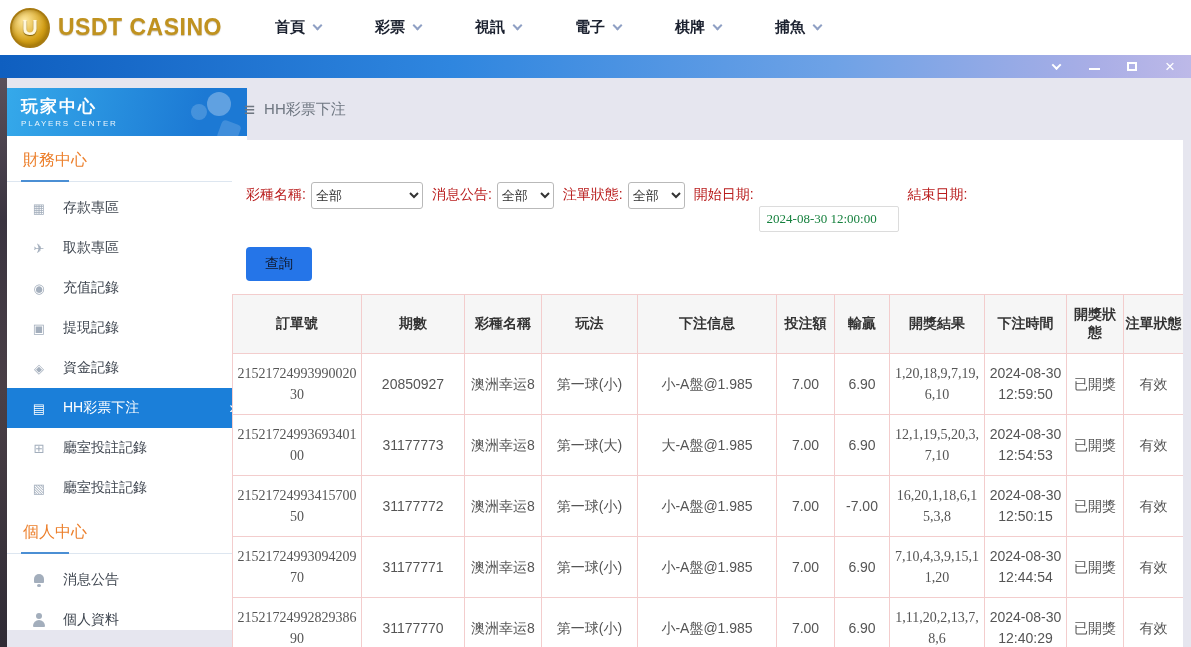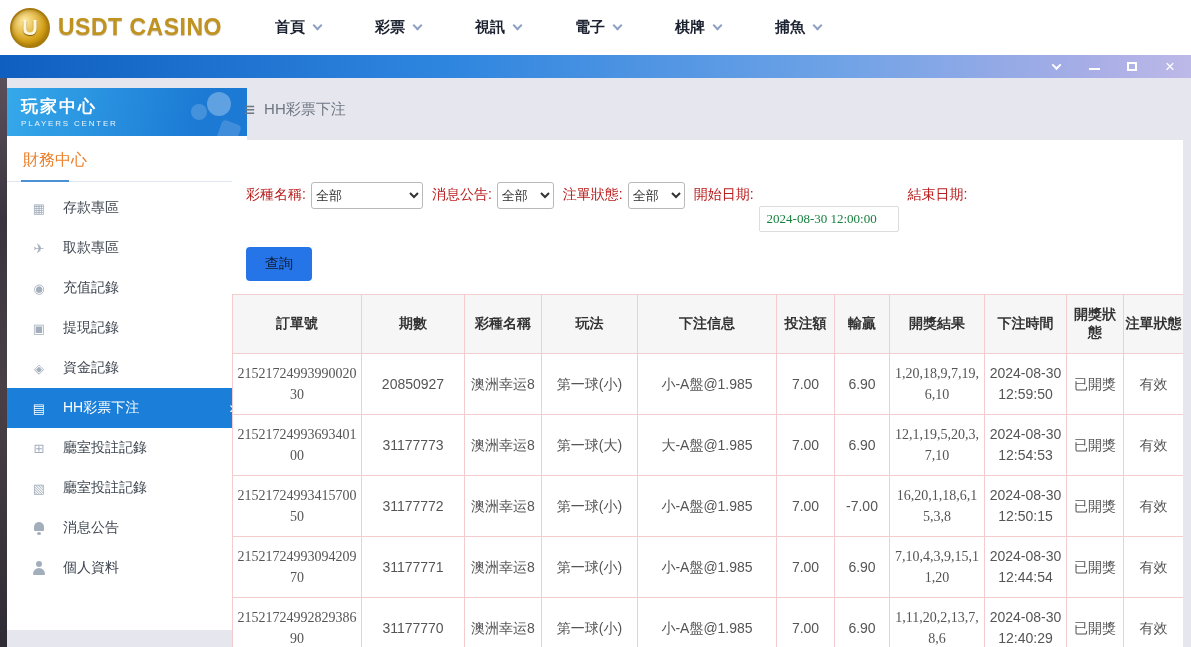--- a/index.html
+++ b/index.html
@@ -166,20 +166,21 @@
           <span class="arrow">›</span>
         </div>
         <div class="sb-item">
           <span class="glyph">⊞</span>
           <span>廳室投註記錄</span>
         </div>
         <div class="sb-item">
           <span class="glyph">▧</span>
           <span>廳室投註記錄</span>
         </div>
+        <div class="sb-section">個人中心</div>
         <div class="sb-item">
           <span class="glyph bell-icon"></span>
           <span>消息公告</span>
         </div>
         <div class="sb-item">
           <span class="glyph person-icon"></span>
           <span>個人資料</span>
         </div>
       </div>
   </div>

